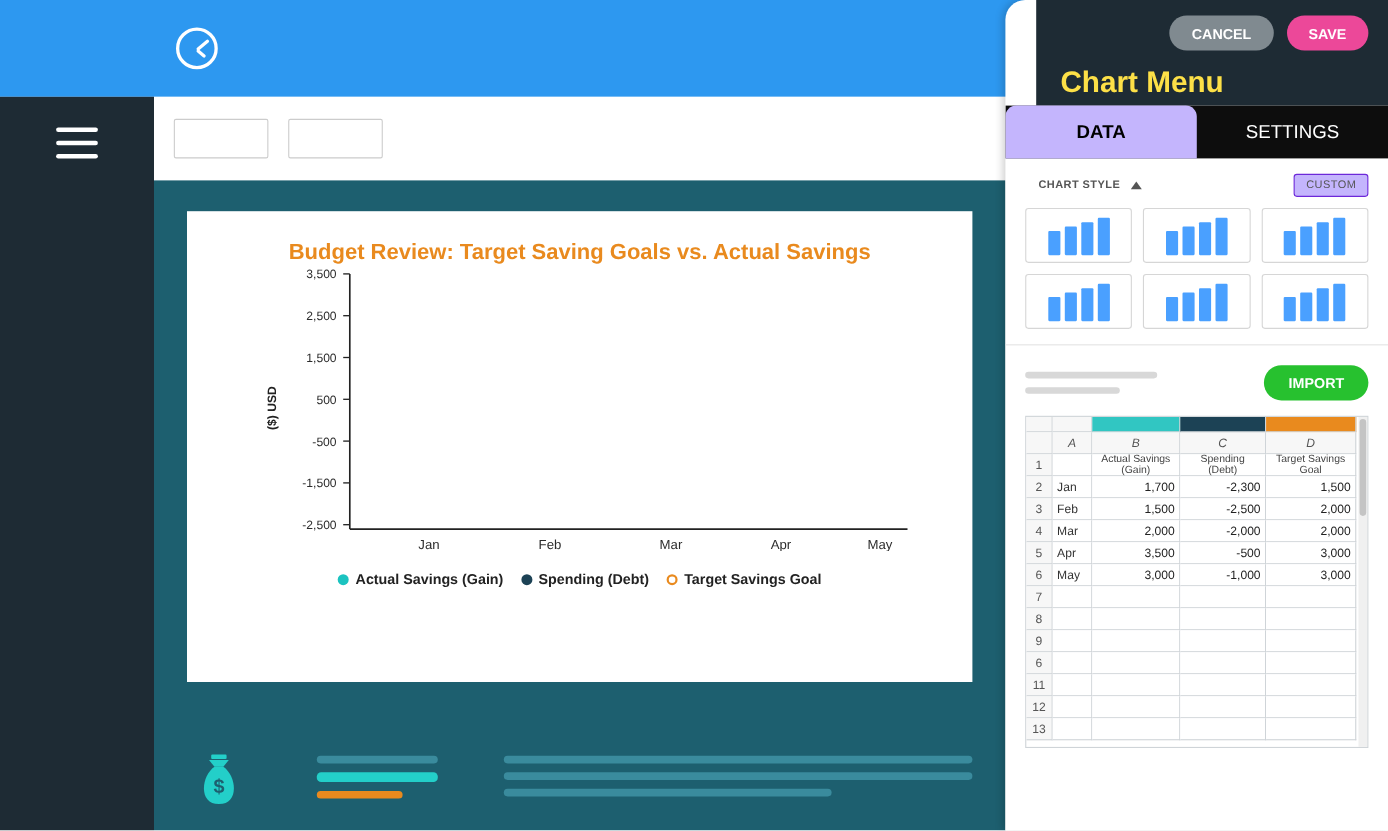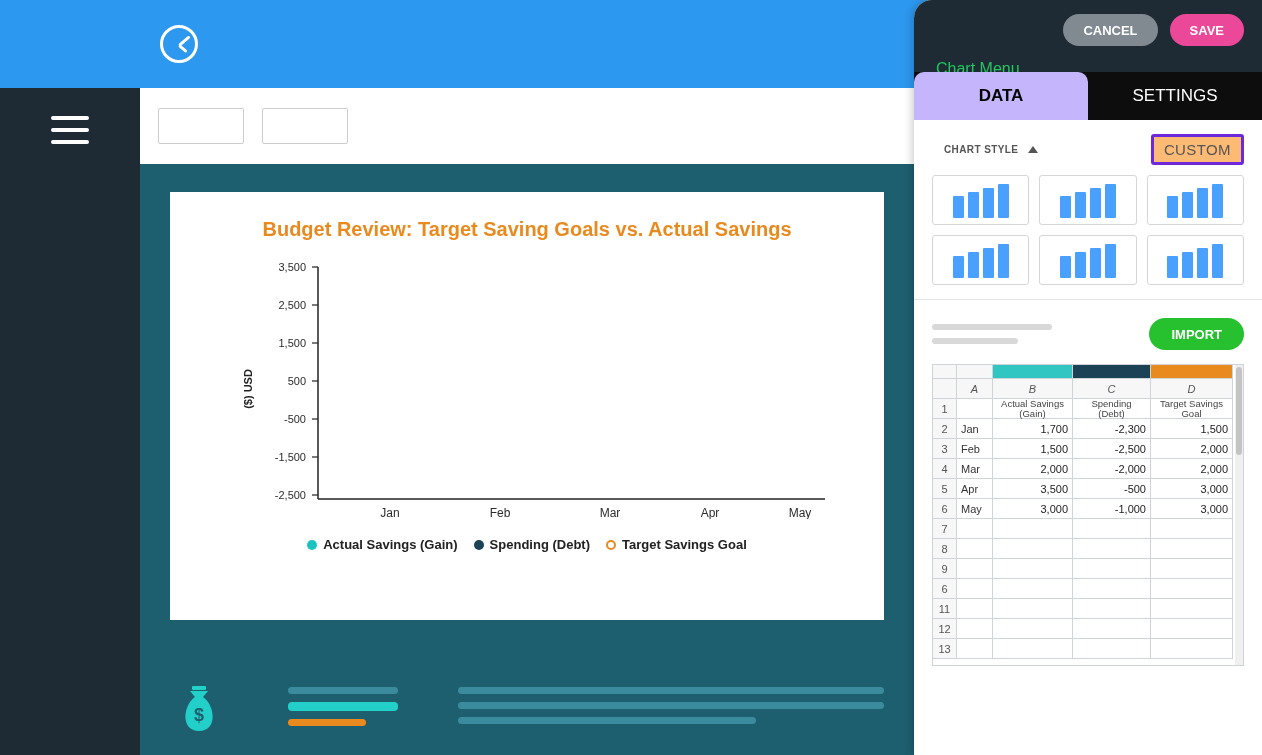--- a/index.html
+++ b/index.html
@@ -21,21 +21,21 @@
 
 
 .toolbar{position:absolute;top:88px;left:140px;right:0;height:76px;background:#fff;display:flex;align-items:center;padding:0 18px;gap:18px;}
 .tbbox{width:86px;height:36px;border:1px solid #ccc;border-radius:2px;}
 .toolbar .spacer{flex:1;}
 .pill{width:66px;height:28px;background:#999;border-radius:14px;}
 
 
 .canvas-area{position:absolute;top:164px;left:140px;right:348px;bottom:0;background:#1d5f6f;overflow:hidden;}
 .chart-card{position:absolute;top:28px;left:30px;right:30px;height:428px;background:#fff;padding:26px 44px 22px 44px;}
-.chart-title{color:#e98a1e;font-size:20px;font-weight:700;text-align:center;margin-bottom:18px;}
+.chart-title{color:#e98a1e;font-size:20px;font-weight:700;text-align:center;}
 .plot{position:relative;height:260px;margin-left:46px;margin-bottom:8px;}
 .plot svg text.ytick{font-size:11px;fill:#2b2b2b;}
 .plot svg text.xtick{font-size:12px;fill:#2b2b2b;}
 .axis-label{position:absolute;left:-32px;top:50%;transform:translateY(-50%) rotate(-90deg);font-size:11px;color:#222;font-weight:600;}
 .legend{display:flex;justify-content:center;gap:16px;font-size:13px;font-weight:700;color:#222;margin-top:18px;}
 .lg-item{display:flex;align-items:center;gap:6px;}
 .dot{width:10px;height:10px;border-radius:50%;}
 .dot.teal{background:#1bc3c0;}
 .dot.navy{background:#1c4255;}
 .ring{width:10px;height:10px;border-radius:50%;border:2px solid #e98a1e;background:#fff;}
@@ -47,36 +47,36 @@
 .lines{display:flex;flex-direction:column;gap:8px;padding-top:4px;}
 .lines .l1{width:110px;height:7px;background:#3a8b9d;border-radius:4px;}
 .lines .l2{width:110px;height:9px;background:#23cfc9;border-radius:4px;}
 .lines .l3{width:78px;height:7px;background:#e98a1e;border-radius:4px;}
 .para{display:flex;flex-direction:column;gap:8px;flex:1;padding-top:4px;}
 .para span{height:7px;background:#3a8b9d;border-radius:4px;}
 .para span.short{width:70%;}
 
 
 .panel{position:absolute;top:0;right:0;width:348px;height:755px;background:#fff;border-top-left-radius:18px;overflow:hidden;box-shadow:-2px 0 8px rgba(0,0,0,.2);}
-.panel-head{height:72px;background:#1e2b34;padding:14px 18px 0 22px;}
+.panel-head{height:96px;background:#1e2b34;padding:14px 18px 0 22px;margin-left:28px;}
 .btnrow{display:flex;justify-content:flex-end;gap:12px;margin-bottom:14px;}
 .btn{border:none;border-radius:16px;height:32px;padding:0 20px;font-size:13px;font-weight:600;color:#fff;cursor:pointer;}
 .btn.cancel{background:#808a90;}
 .btn.save{background:#ec4899;}
-.panel-title{color:#22c55e;font-size:16px;font-weight:400;}
+.panel-title{color:#fde047;font-size:27px;font-weight:700;}
 
 .tabs{height:48px;background:#0d0d0d;display:flex;}
 .tab{flex:1;display:flex;align-items:center;justify-content:center;font-size:17px;font-weight:400;color:#fff;cursor:pointer;}
 .tab.active{background:#c4b5fd;color:#000;border-top-left-radius:10px;border-top-right-radius:10px;font-weight:700;}
 
 .panel-body{padding:14px 18px 0 18px;}
 .style-row{display:flex;align-items:center;gap:10px;margin-bottom:10px;}
 .style-row .lbl{font-size:10px;color:#555;font-weight:700;letter-spacing:.4px;margin-left:12px;}
 .tri{width:0;height:0;border-left:5px solid transparent;border-right:5px solid transparent;border-bottom:7px solid #555;}
-.custom-btn{border:3px solid #6d28d9;border-radius:3px;font-size:15px;padding:4px 10px;background:#fdba74;color:#555;cursor:pointer;letter-spacing:.4px;}
+.custom-btn{border:1px solid #6d28d9;border-radius:3px;font-size:10px;padding:4px 10px;background:#c4b5fd;color:#555;cursor:pointer;letter-spacing:.4px;}
 .thumbs{display:grid;grid-template-columns:repeat(3,1fr);gap:10px;margin-bottom:14px;}
 .thumb{height:50px;border:1px solid #d6d6d6;border-radius:3px;background:#fff;display:flex;align-items:flex-end;justify-content:center;gap:4px;padding:6px;cursor:pointer;}
 .thumb span{width:11px;background:#4aa0ff;border-radius:1px;}
 .thumb span.s1{height:22px;}
 .thumb span.s2{height:26px;}
 .thumb span.s3{height:30px;}
 .thumb span.s4{height:34px;}
 
 .divider{height:1px;background:#e3e3e3;margin:0 -18px 18px -18px;}
 

